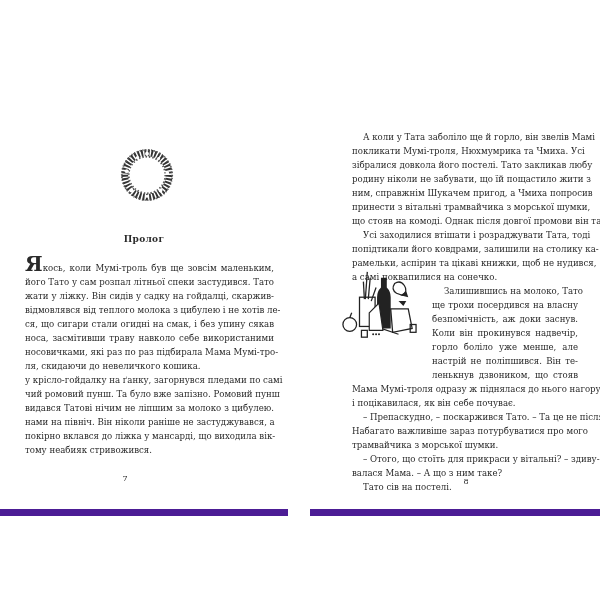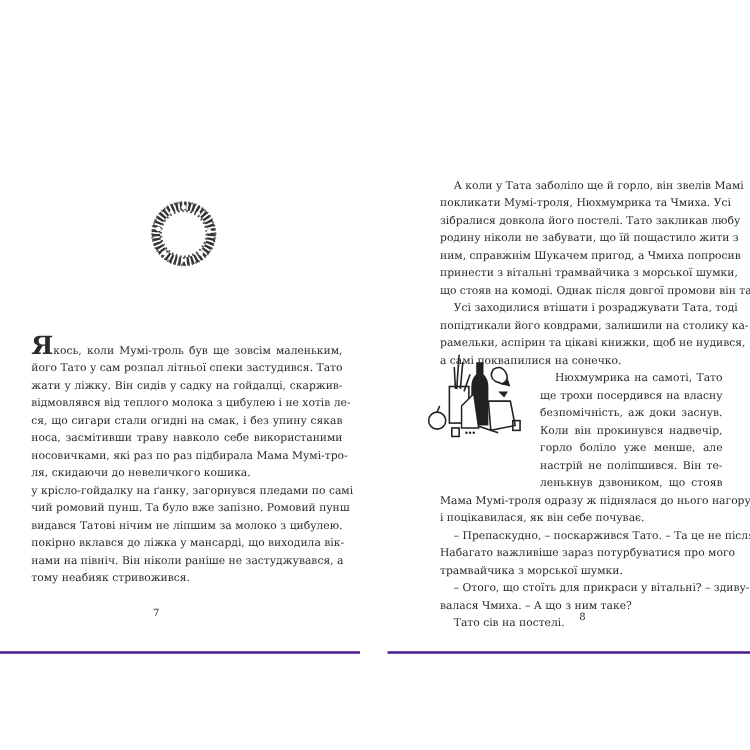--- a/index.html
+++ b/index.html
@@ -1,18 +1,18 @@
 <!DOCTYPE html>
 <html><head>
   <meta charset="utf-8">
   <style>
     html, body { margin:0; padding:0; background:#ffffff; }
     body { width:600px; height:600px; position:relative; overflow:hidden;
       font-family:"DejaVu Serif", "Liberation Serif", serif; color:#2a2a2a; }
-    .page { position:absolute; top:16px; height:505px; border-bottom:2px solid #4c1d95; }
+    .page { position:absolute; top:4px; height:505px; border-bottom:7px solid #4c1d95; }
     .page-left { left:0; width:288px; }
     .page-right { left:310px; width:290px; }
     .text { position:absolute; font-size:8.6px; line-height:14px; text-align:justify; }
     .page-left .text { left:25px; top:255px; width:249px; }
     .page-right .text { left:42px; top:126px; width:226px; }
     .line { display:block; white-space:nowrap; text-align-last:justify; text-align:justify; }
     .line.last { text-align-last:left; }
     .indent { text-indent:11px; }
     .dropcap { font-size:20px; font-weight:bold; line-height:10px; font-family:"DejaVu Serif", serif; }
     .wreath { position:absolute; left:118px; top:142px; width:58px; height:58px; }
@@ -37,66 +37,67 @@
       <circle cx="30" cy="8" r="2"></circle>
         <circle cx="51" cy="28" r="2"></circle>
         <circle cx="44" cy="46" r="2"></circle>
       <circle cx="14" cy="46" r="2"></circle>
         <circle cx="9" cy="26" r="2"></circle>
         <circle cx="20" cy="12" r="1.6"></circle>
       <circle cx="42" cy="13" r="1.6"></circle>
         <circle cx="30" cy="52" r="1.6"></circle>
     </g>
   </svg>
+  <div class="chapter-title">Пролог</div>
   <div class="text">
     <span class="line"><span class="dropcap">Я</span><span>кось, коли Мумі-троль був ще зовсім маленьким,</span></span>
     <span class="line">його Тато у сам розпал літньої спеки застудився. Тато</span>
     <span class="line">жати у ліжку. Він сидів у садку на гойдалці, скаржив-</span>
     <span class="line">відмовлявся від теплого молока з цибулею і не хотів ле-</span>
     <span class="line">ся, що сигари стали огидні на смак, і без упину сякав</span>
     <span class="line">носа, засмітивши траву навколо себе використаними</span>
     <span class="line">носовичками, які раз по раз підбирала Мама Мумі-тро-</span>
     <span class="line last">ля, скидаючи до невеличкого кошика.</span>
     <span class="line">у крісло-гойдалку на ґанку, загорнувся пледами по самі</span>
     <span class="line">чий ромовий пунш. Та було вже запізно. Ромовий пунш</span>
     <span class="line">видався Татові нічим не ліпшим за молоко з цибулею.</span>
+    <span class="line">нами на північ. Він ніколи раніше не застуджувався, а</span>
     <span class="line">покірно вклався до ліжка у мансарді, що виходила вік-</span>
-    <span class="line">нами на північ. Він ніколи раніше не застуджувався, а</span>
     <span class="line last">тому неабияк стривожився.</span>
   </div>
   <div class="page-num">7</div>
 </div>
 
 <div class="page page-right">
   <div class="text">
     <span class="line indent">А коли у Тата заболіло ще й горло, він звелів Мамі</span>
     <span class="line">покликати Мумі-троля, Нюхмумрика та Чмиха. Усі</span>
     <span class="line">зібралися довкола його постелі. Тато закликав любу</span>
     <span class="line">родину ніколи не забувати, що їй пощастило жити з</span>
     <span class="line">ним, справжнім Шукачем пригод, а Чмиха попросив</span>
     <span class="line">принести з вітальні трамвайчика з морської шумки,</span>
     <span class="line">що стояв на комоді. Однак після довгої промови він так</span>
     <span class="line indent">Усі заходилися втішати і розраджувати Тата, тоді</span>
     <span class="line">попідтикали його ковдрами, залишили на столику ка-</span>
     <span class="line">рамельки, аспірин та цікаві книжки, щоб не нудився,</span>
     <span class="line last">а самі поквапилися на сонечко.</span>
-    <span class="line wrap-line" style="padding-left:92px">Нюхмумрика на самоті, Тато</span>
+    <span class="line wrap-line" style="padding-left:92px">Залишившись на молоко, Тато</span>
     <span class="line wrap-line">ще трохи посердився на власну</span>
     <span class="line wrap-line">безпомічність, аж доки заснув.</span>
     <span class="line wrap-line">Коли він прокинувся надвечір,</span>
     <span class="line wrap-line">горло боліло уже менше, але</span>
     <span class="line wrap-line">настрій не поліпшився. Він те-</span>
     <span class="line wrap-line">ленькнув дзвоником, що стояв</span>
     <span class="line">Мама Мумі-троля одразу ж піднялася до нього нагору</span>
     <span class="line last">і поцікавилася, як він себе почуває.</span>
     <span class="line indent">– Препаскудно, – поскаржився Тато. – Та це не після.</span>
     <span class="line">Набагато важливіше зараз потурбуватися про мого</span>
     <span class="line last">трамвайчика з морської шумки.</span>
     <span class="line indent">– Отого, що стоїть для прикраси у вітальні? – здиву-</span>
-    <span class="line last">валася Чмиха. – А що з ним таке?</span>
+    <span class="line last">валася Мама. – А що з ним таке?</span>
     <span class="line indent last">Тато сів на постелі.</span>
   </div>
   <svg class="illus" viewBox="0 0 80 72">
     <g stroke="#222" stroke-width="1.3" fill="none">
       <line x1="28" y1="2" x2="26" y2="30"></line>
       <line x1="31" y1="8" x2="29" y2="30"></line>
       <line x1="24" y1="12" x2="25" y2="30"></line>
       <line x1="37" y1="18" x2="32" y2="32"></line>
       <rect x="20" y="28" width="16" height="30"></rect>
       <circle cx="10" cy="56" r="7"></circle>

